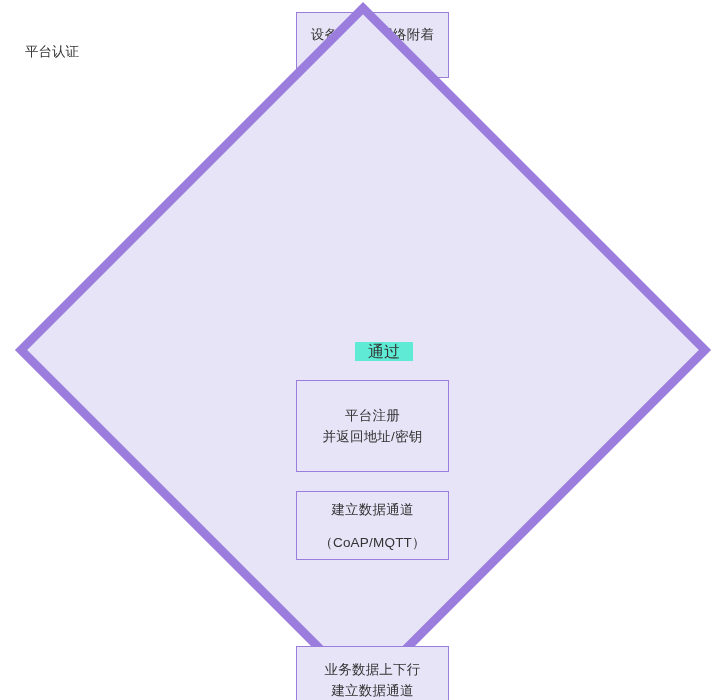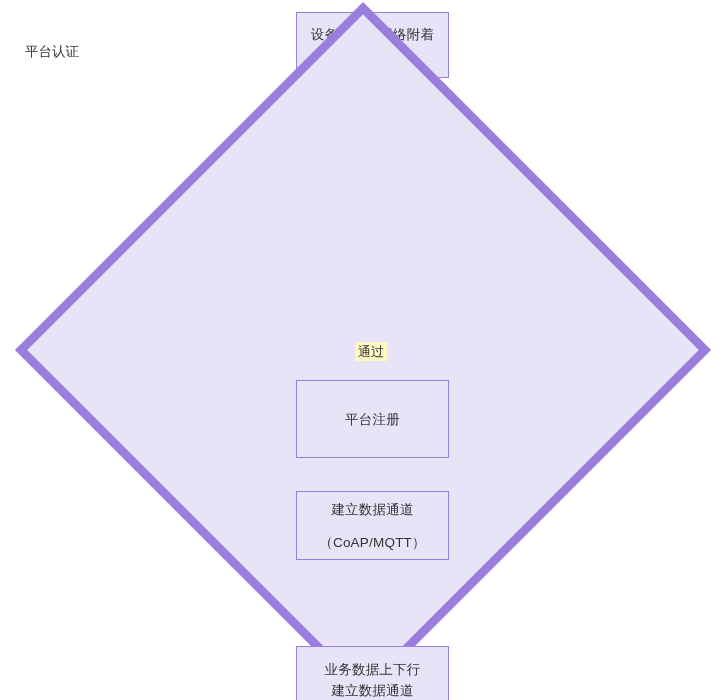--- a/index.html
+++ b/index.html
@@ -39,21 +39,21 @@
   }
   .node .line {
     display: block;
   }
   
   .proc {
     width: 153px;
   }
   #node-power   { left: 296px; top: 12px;  height: 66px; }
   #node-boot    { left: 296px; top: 110px; height: 76px; }
-  #node-reg     { left: 296px; top: 380px; height: 78px; }
+  #node-reg     { left: 296px; top: 380px; height: 92px; }
   #node-channel { left: 296px; top: 491px; height: 69px; gap: 12px; }
   #node-data    { left: 296px; top: 602px; height: 67px; margin-top: 44px; }
 
   
   #node-auth {
     left: 320px;
     top: 218px;
     width: 104px;
     height: 104px;
     background: transparent;
@@ -88,25 +88,25 @@
     left: 0;
     top: 0;
     width: 726px;
     height: 700px;
     pointer-events: none;
   }
 
   
   .edge-label {
     position: absolute;
-    background: #fef9c3;
+    background: #5eead4;
     color: #333333;
-    font-size: 13px;
+    font-size: 16px;
     line-height: 17px;
-    padding: 1px 3px;
+    padding: 1px 13px;
     white-space: nowrap;
   }
   #edge-label-pass {
     left: 355px;
     top: 342px;
   }
 </style>
 </head>
 <body>
 
@@ -144,20 +144,21 @@
     <svg class="diamond-shape" viewBox="0 0 104 104" xmlns="http://www.w3.org/2000/svg">
       <polygon points="52,1.2 102.8,52 52,102.8 1.2,52" fill="#e7e4f7" stroke="#9a7ddc" stroke-width="1.3"></polygon>
     </svg>
     <div class="diamond-label">平台认证</div>
   </div>
 
   <div class="edge-label" id="edge-label-pass">通过</div>
 
   <div class="node proc" id="node-reg">
     <span class="line">平台注册</span>
+    <span class="line">并返回地址/密钥</span>
   </div>
 
   <div class="node proc" id="node-channel">
     <span class="line">建立数据通道</span>
     <span class="line">（CoAP/MQTT）</span>
   </div>
 
   <div class="node proc" id="node-data">
     <span class="line">业务数据上下行</span>
     <span class="line">建立数据通道</span>

